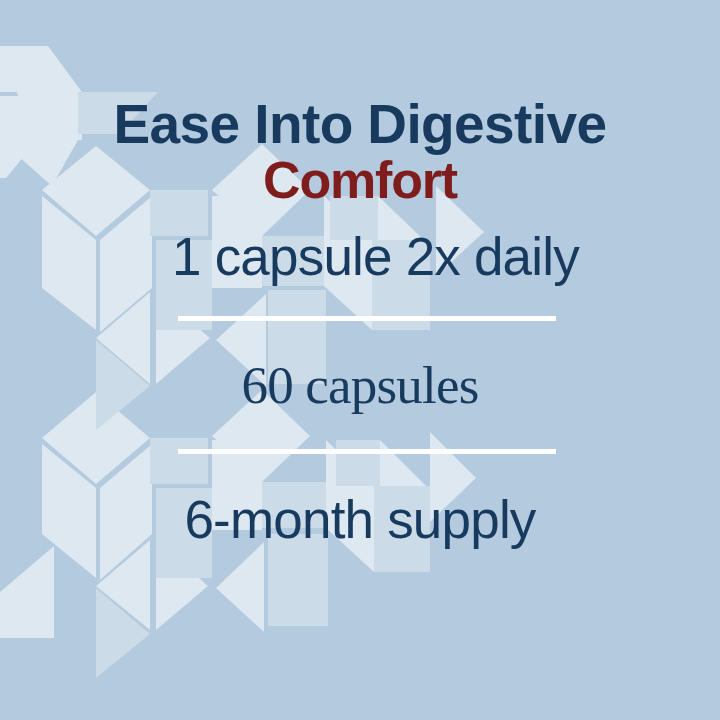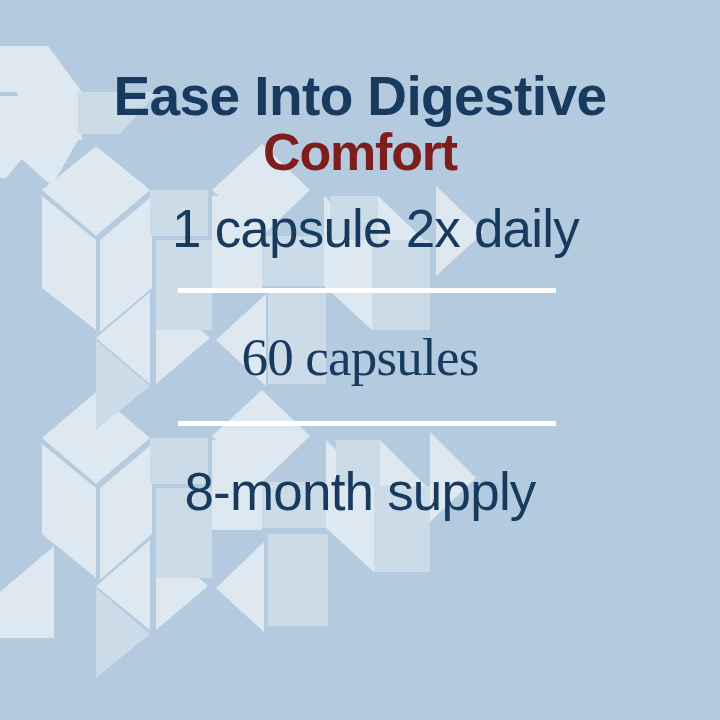--- a/index.html
+++ b/index.html
@@ -37,21 +37,21 @@
     left: 0;
     top: 0;
     width: 720px;
     height: 720px;
     display: flex;
     flex-direction: column;
     align-items: center;
   }
 
   .headline-block {
-    margin-top: 68px;
+    margin-top: 96px;
     text-align: center;
     width: 100%;
   }
 
   .headline-top {
     font-size: 55px;
     font-weight: 600;
     color: #173a5e;
     line-height: 1.02;
     letter-spacing: -0.6px;
@@ -168,16 +168,16 @@
     </div>
 
     <div class="fact fact-1">1 capsule 2x daily</div>
 
     <div class="divider"></div>
 
     <div class="fact fact-2">60 capsules</div>
 
     <div class="divider divider-2"></div>
 
-    <div class="fact fact-3">8-month supply</div>
+    <div class="fact fact-3">6-month supply</div>
 
   </div>
 </div>
 
 </body></html>

